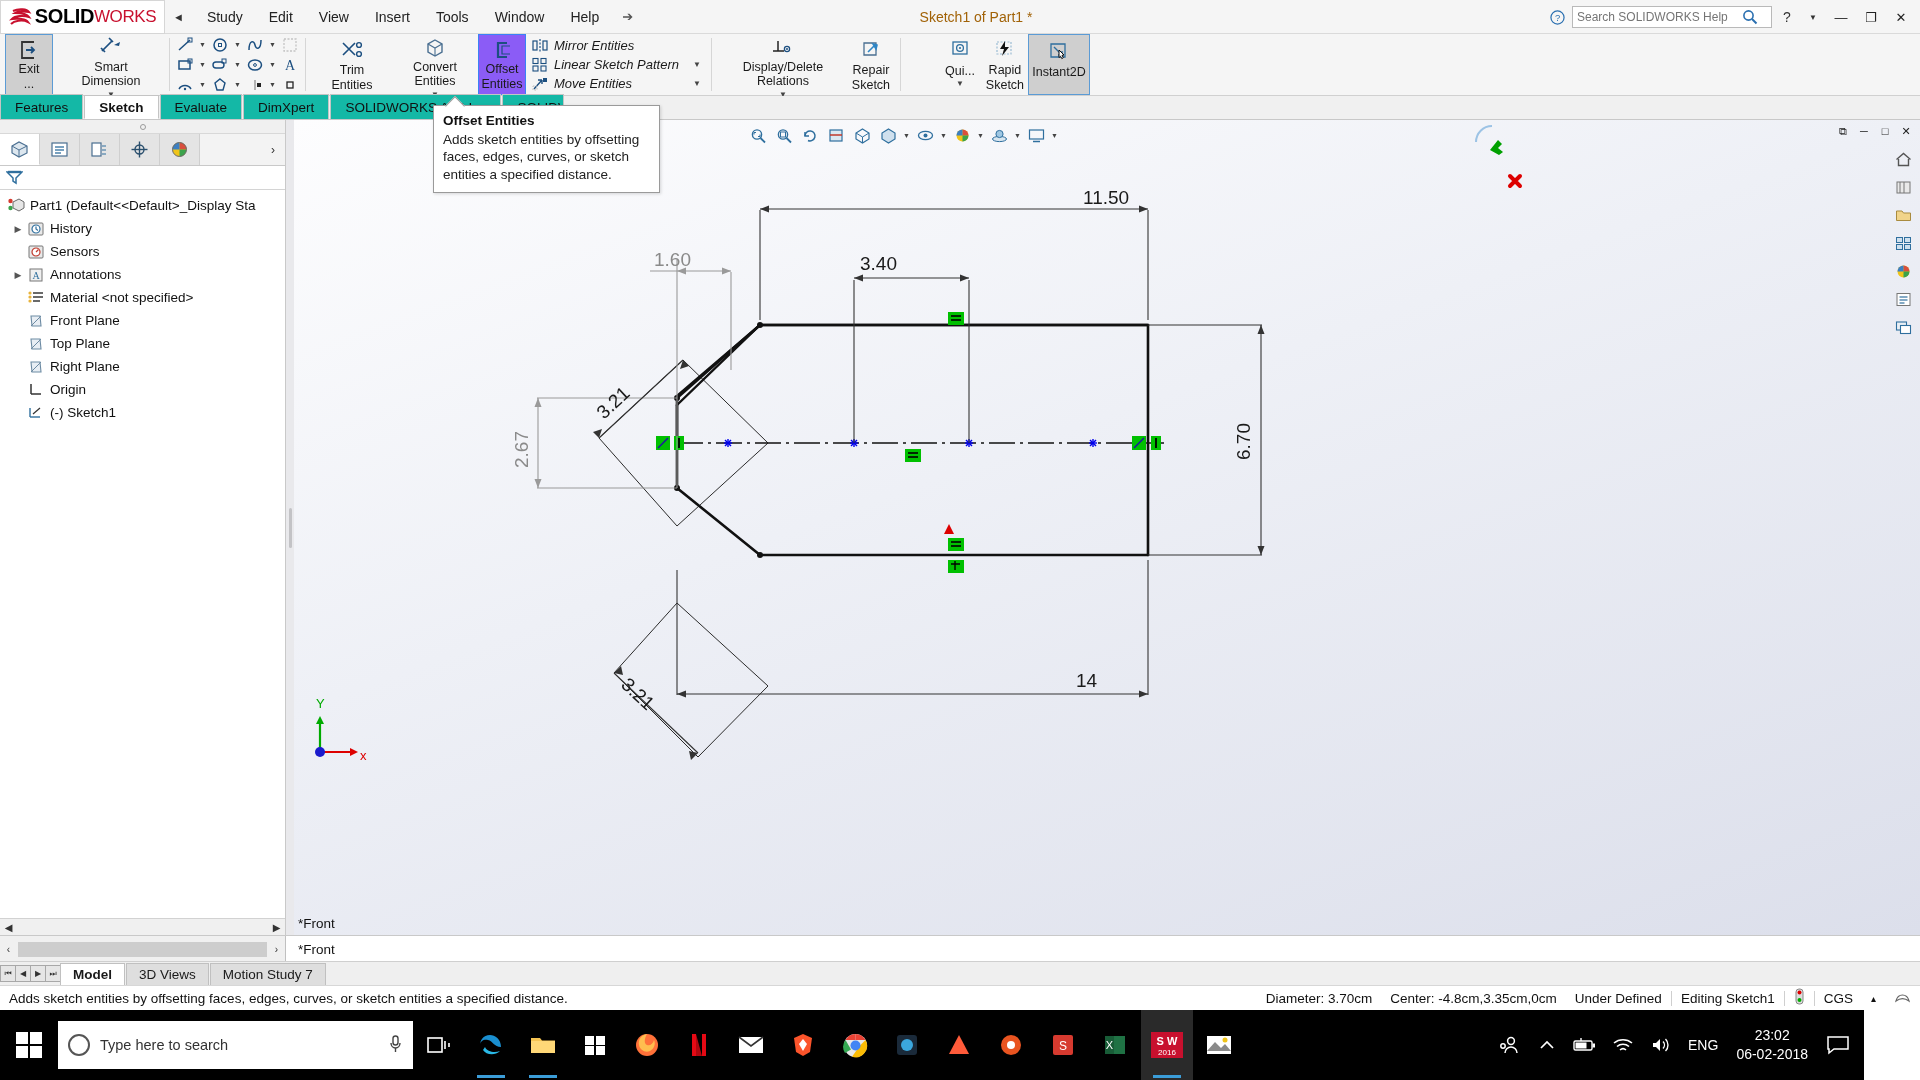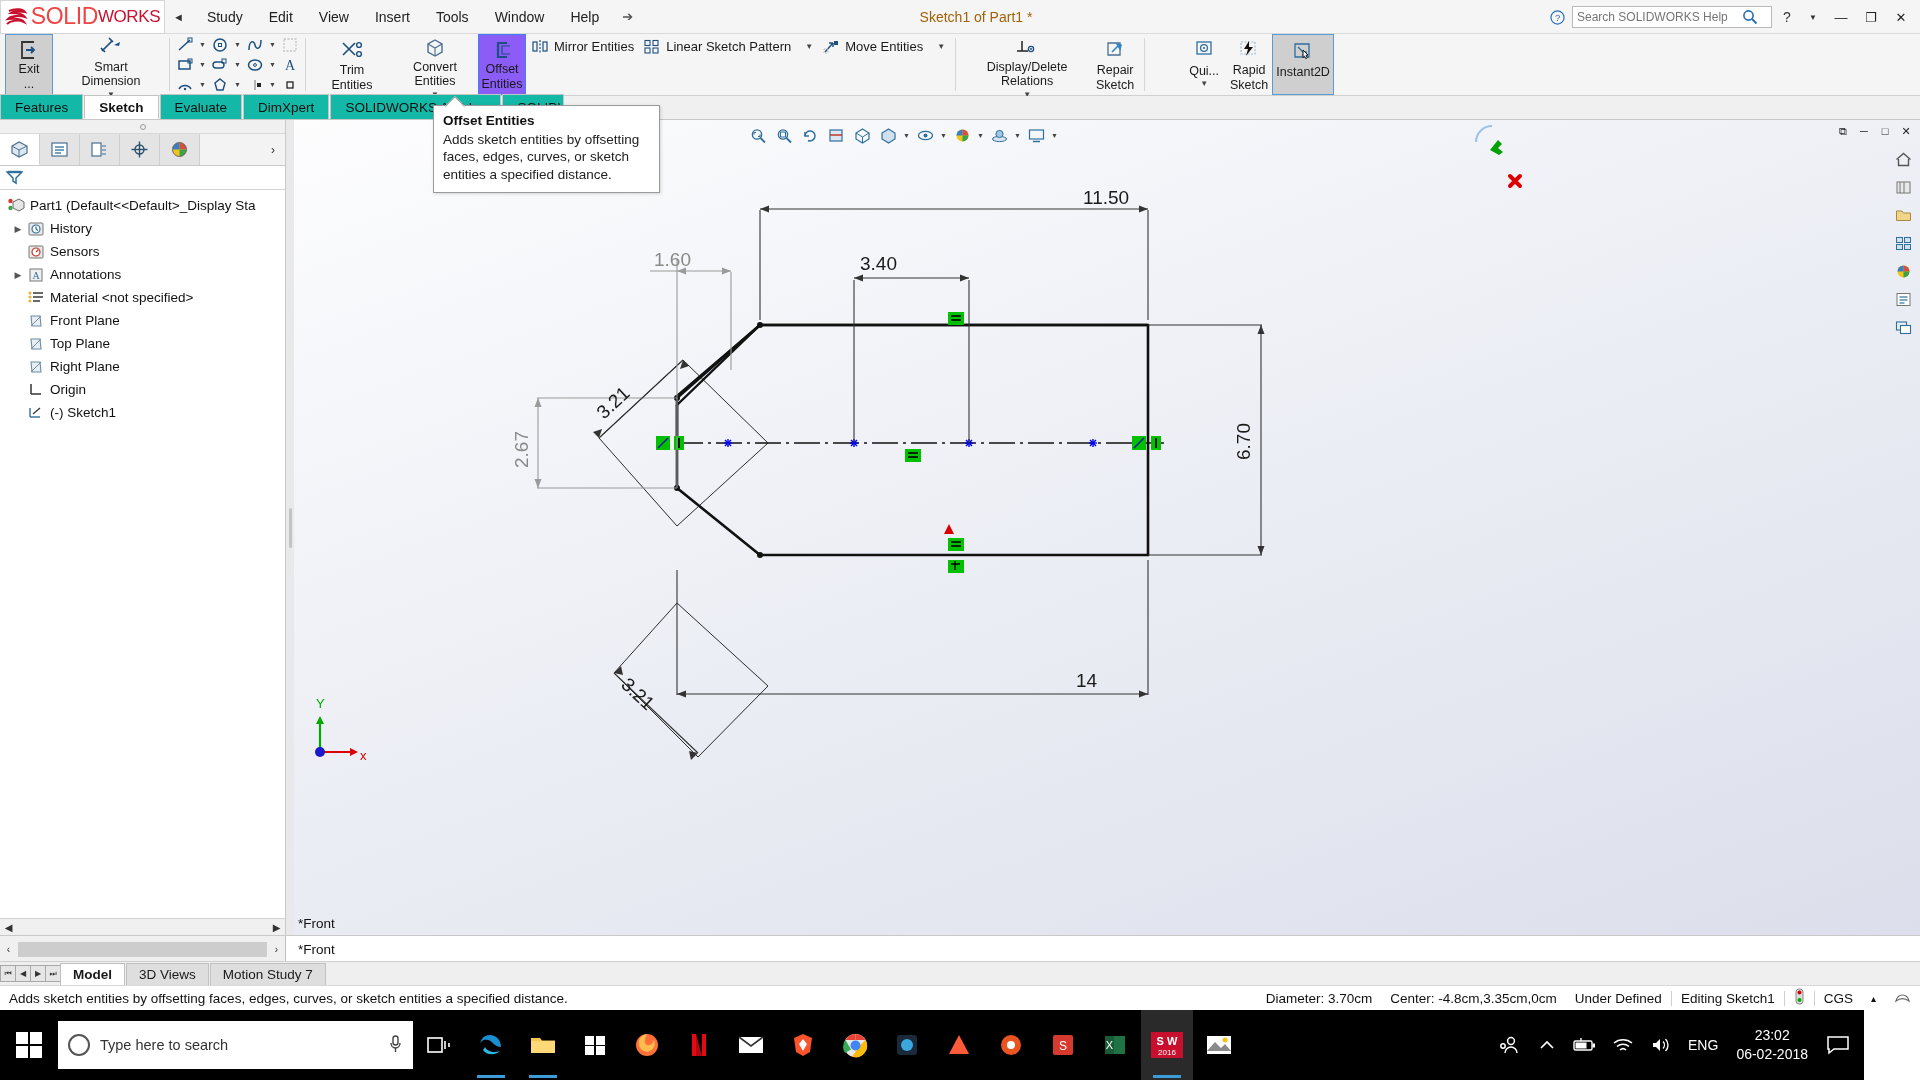--- a/index.html
+++ b/index.html
@@ -15,21 +15,21 @@
   
   .titlebar {
     position:absolute; left:0; top:0; width:1920px; height:34px;
     background:#f5f5f5; border-bottom:1px solid #dadada;
     display:flex; align-items:center;
   }
   .logo-box {
     width:165px; height:34px; background:#fff; border:1px solid #d6d6d6;
     display:flex; align-items:center; justify-content:center;
   }
-  .logo-solid { color:#ef4444; font-weight:normal; font-size:23px; letter-spacing:-0.4px;}
+  .logo-solid { color:#000000; font-weight:bold; font-size:20px; letter-spacing:-0.4px;}
   .logo-works { color:#c8102e; font-weight:normal; font-size:17px; letter-spacing:-0.4px;}
   .menu-arrow { margin:0 10px 0 8px; color:#333; font-size:11px; }
   .menu { display:flex; align-items:center; gap:0px; }
   .menu-item { padding:4px 13px; font-size:14px; color:#222; cursor:default; }
   .pin { margin-left:10px; color:#555; font-size:13px;}
   .title-center {
     position:absolute; left:0; right:0; text-align:center; font-size:14px; color:#a16207;
     pointer-events:none;
     padding-left:32px;
   }
@@ -53,21 +53,21 @@
   .rsep { width:1px; background:#d6d6d6; margin:4px 3px; }
   .big-btn {
     min-width:44px; padding:3px 6px; display:flex; flex-direction:column; align-items:center;
     justify-content:flex-start; font-size:12.5px; color:#1a1a1a; cursor:default; line-height:1.15;
   }
   .big-btn .lbl{ text-align:center; }
   .sel-box { border:1px solid #5b9bd5; background:#cfcfcf; }
   .hover-box { border:1px solid #3b82f6; background:#8b5cf6; }
   .ico { height:26px; display:flex;align-items:center;justify-content:center; margin-bottom:1px;}
   .caret { font-size:8px; color:#444; margin-top:1px; }
-  .stack { display:flex; flex-direction:row; justify-content:center; padding:2px 0;}
+  .stack { display:flex; flex-direction:column; justify-content:center; padding:2px 0;font-style:italic;}
   .srow { display:flex; align-items:center; height:20px; padding:0 4px; font-size:13px; cursor:default;}
   .srow .si { width:20px; display:flex;align-items:center;justify-content:center; margin-right:4px;}
   .srow .sc { margin-left:auto; font-size:8px; color:#444; padding-left:14px;}
   .minigrid { display:flex; flex-direction:column; justify-content:center; gap:1px; }
   .mgrow { display:flex; align-items:center; height:19px; }
   .mgtool { width:24px; height:19px; display:flex;align-items:center;justify-content:center;}
   .mgcar { font-size:7px; color:#444; width:11px; text-align:center;}
 
   
   .cmdtabs {

